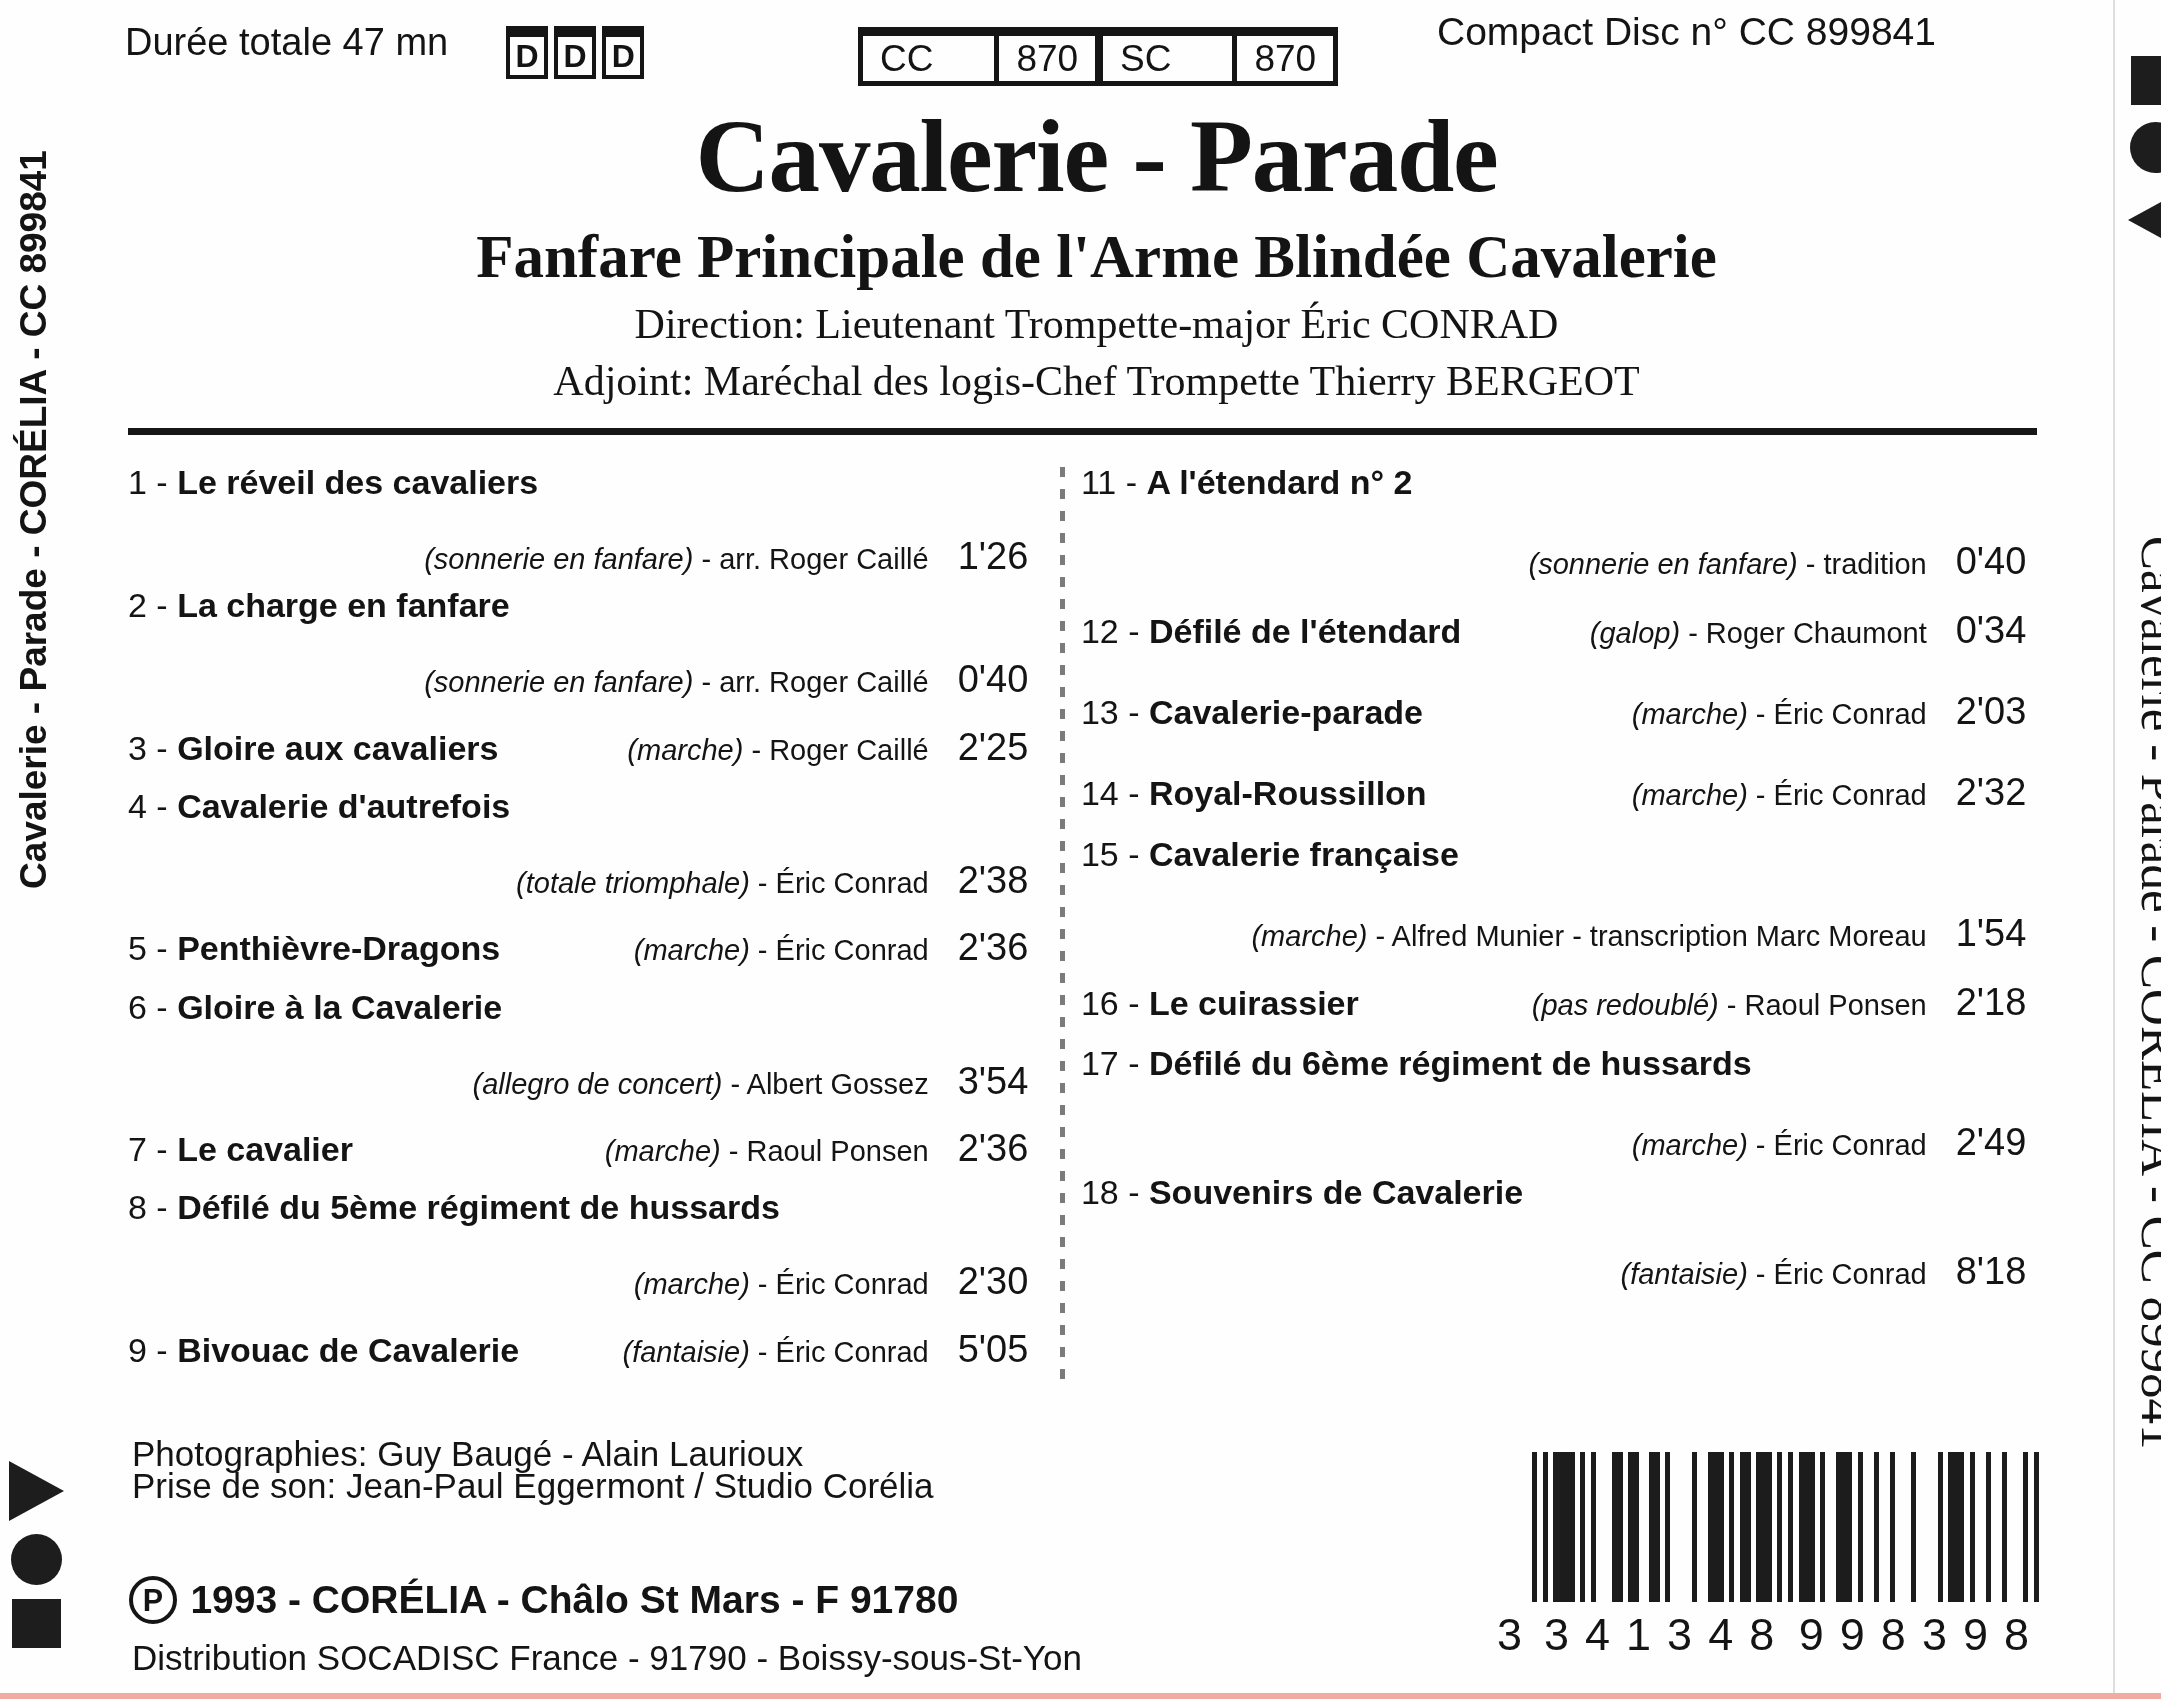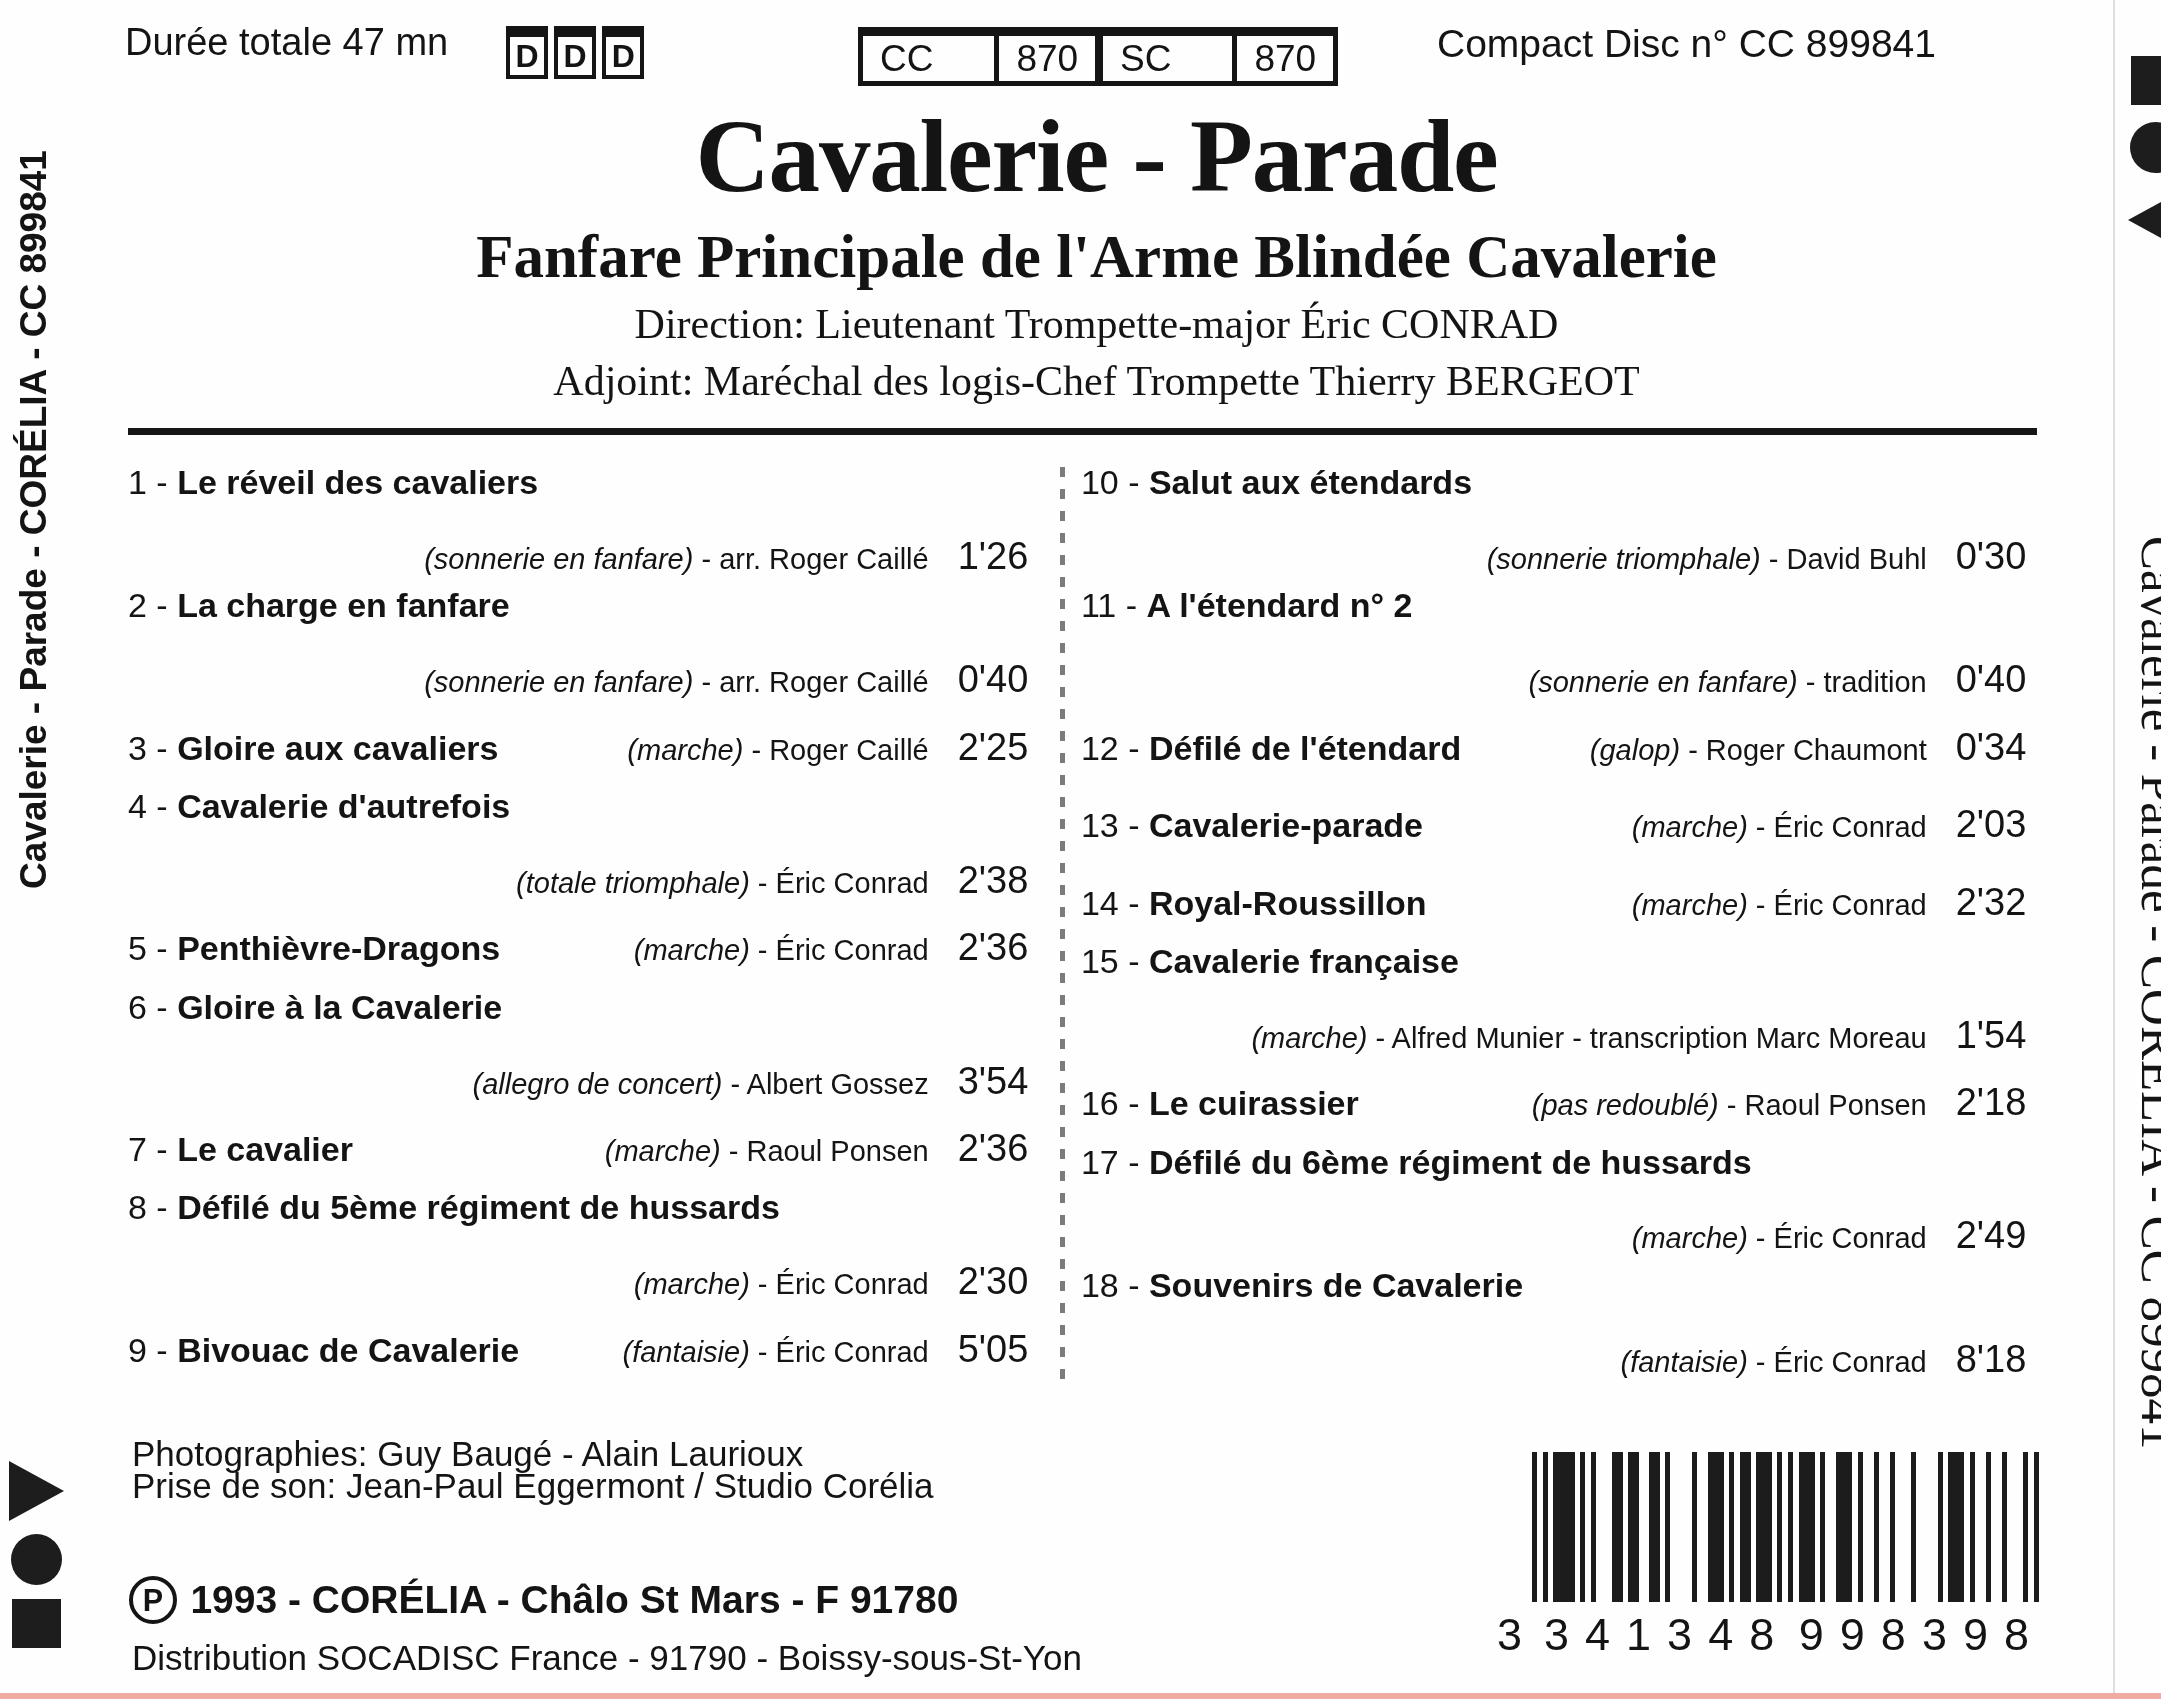--- a/index.html
+++ b/index.html
@@ -10,21 +10,21 @@
   
   .duree{position:absolute;left:125px;top:21px;font-size:38px;}
   .ddd{position:absolute;left:506px;top:26px;display:flex;gap:6.1px;}
   .ddd-box{width:34px;height:38px;border:4.9px solid #151515;border-top:11px solid #151515;
            display:flex;align-items:center;justify-content:center;font-size:32px;font-weight:bold;}
   .code-box{position:absolute;top:27px;display:flex;border:5.5px solid #151515;border-top:9.8px solid #151515;height:45px;gap:44px;}
   .code-cell{display:flex;align-items:center;justify-content:center;font-size:37px;padding:0 17px;}
   .code-cell.second{border-left:5.5px solid #151515;}
   #cc-box{left:858px;}
   #sc-box{left:1098px;}
-  .disc-number{position:absolute;left:1437px;top:22px;font-size:39px;}
+  .disc-number{position:absolute;left:1437px;top:10px;font-size:39px;}
 
   
   .logo-col{position:absolute;display:flex;flex-direction:column;align-items:center;}
   #logo-tr{right:9.8px;top:56px;gap:17px;}
   #logo-bl{left:8.6px;top:1461px;gap:13.4px;}
   .shape-square{width:49px;height:49px;background:#1d1d1d;}
   .shape-circle{width:51px;height:51px;border-radius:50%;background:#1d1d1d;}
   .shape-tri-left{width:0;height:0;border-top:30px solid transparent;border-bottom:30px solid transparent;border-right:55px solid #1d1d1d;}
   .shape-tri-right{width:0;height:0;border-top:30px solid transparent;border-bottom:30px solid transparent;border-left:55px solid #1d1d1d;}
 
@@ -211,30 +211,20 @@
           <div class="t-line">
             <span class="t-num">9 - </span>
             <span class="t-title">Bivouac de Cavalerie</span>
             <span class="t-detail"><span class="t-genre">(fantaisie)</span><span class="t-credit"> - Éric Conrad</span></span>
             <span class="t-time">5'05</span>
           </div>
         </div>
       </div>
     <div class="divider"></div>
     <div class="col" id="col-right">
-        <div class="track two">
-          <div class="t-line">
-            <span class="t-num">10 - </span>
-            <span class="t-title">Salut aux étendards</span>
-          </div>
-          <div class="t-line2">
-            <span class="t-detail"><span class="t-genre">(sonnerie triomphale)</span><span class="t-credit"> - David Buhl</span></span>
-            <span class="t-time">0'30</span>
-          </div>
-        </div>
         <div class="track two">
           <div class="t-line">
             <span class="t-num">11 - </span>
             <span class="t-title">A l'étendard n° 2</span>
           </div>
           <div class="t-line2">
             <span class="t-detail"><span class="t-genre">(sonnerie en fanfare)</span><span class="t-credit"> - tradition</span></span>
             <span class="t-time">0'40</span>
           </div>
         </div>

